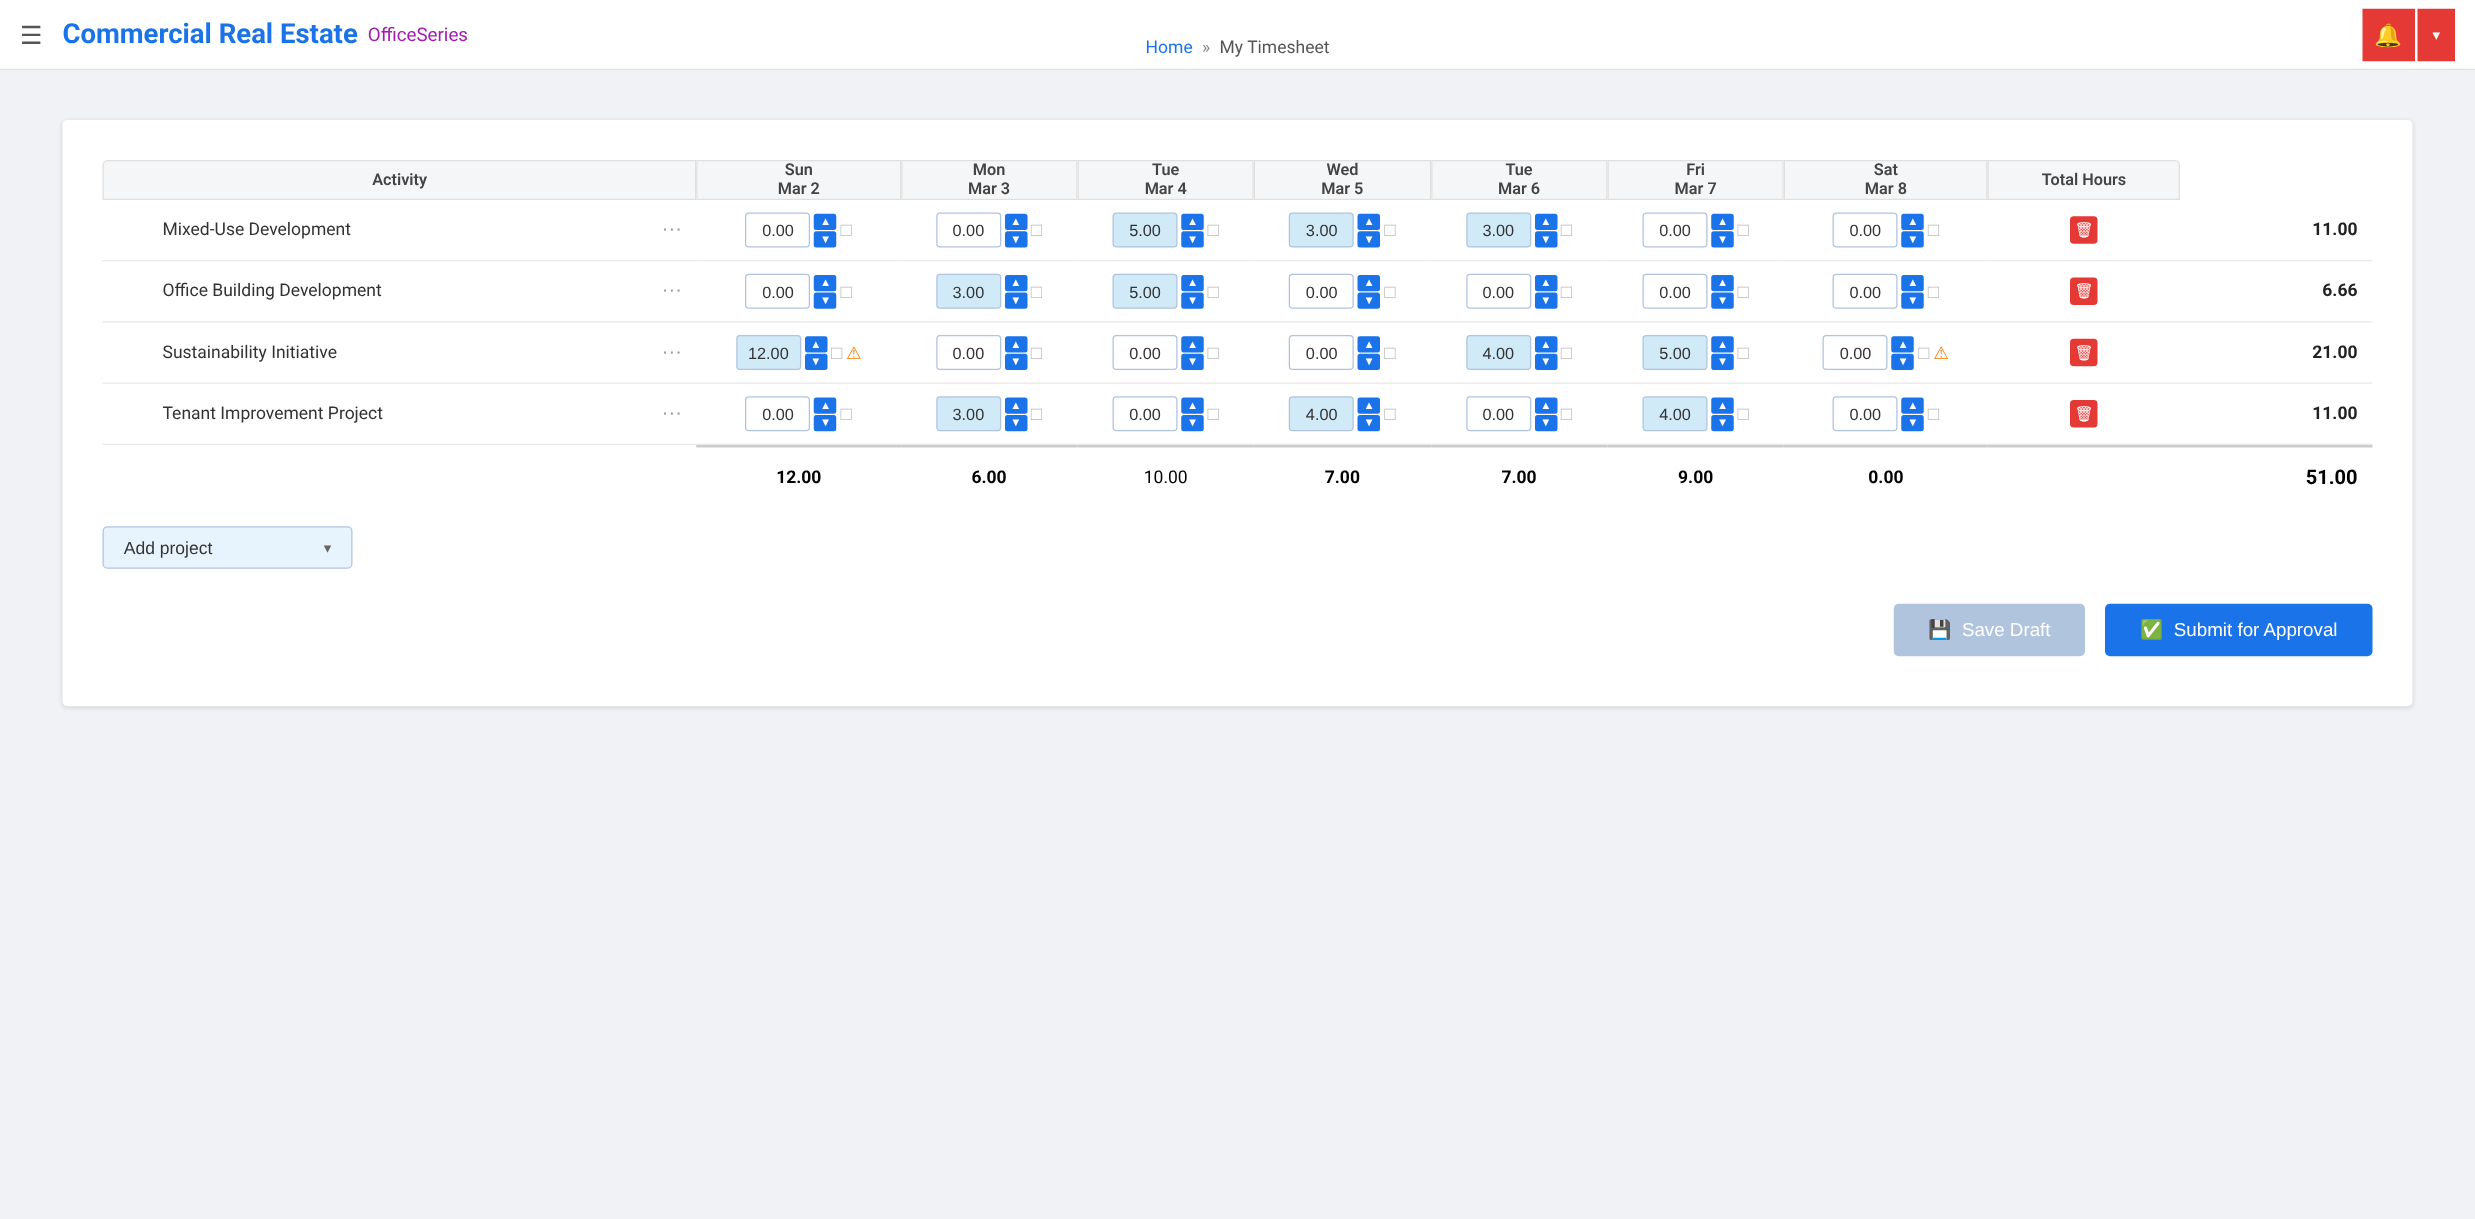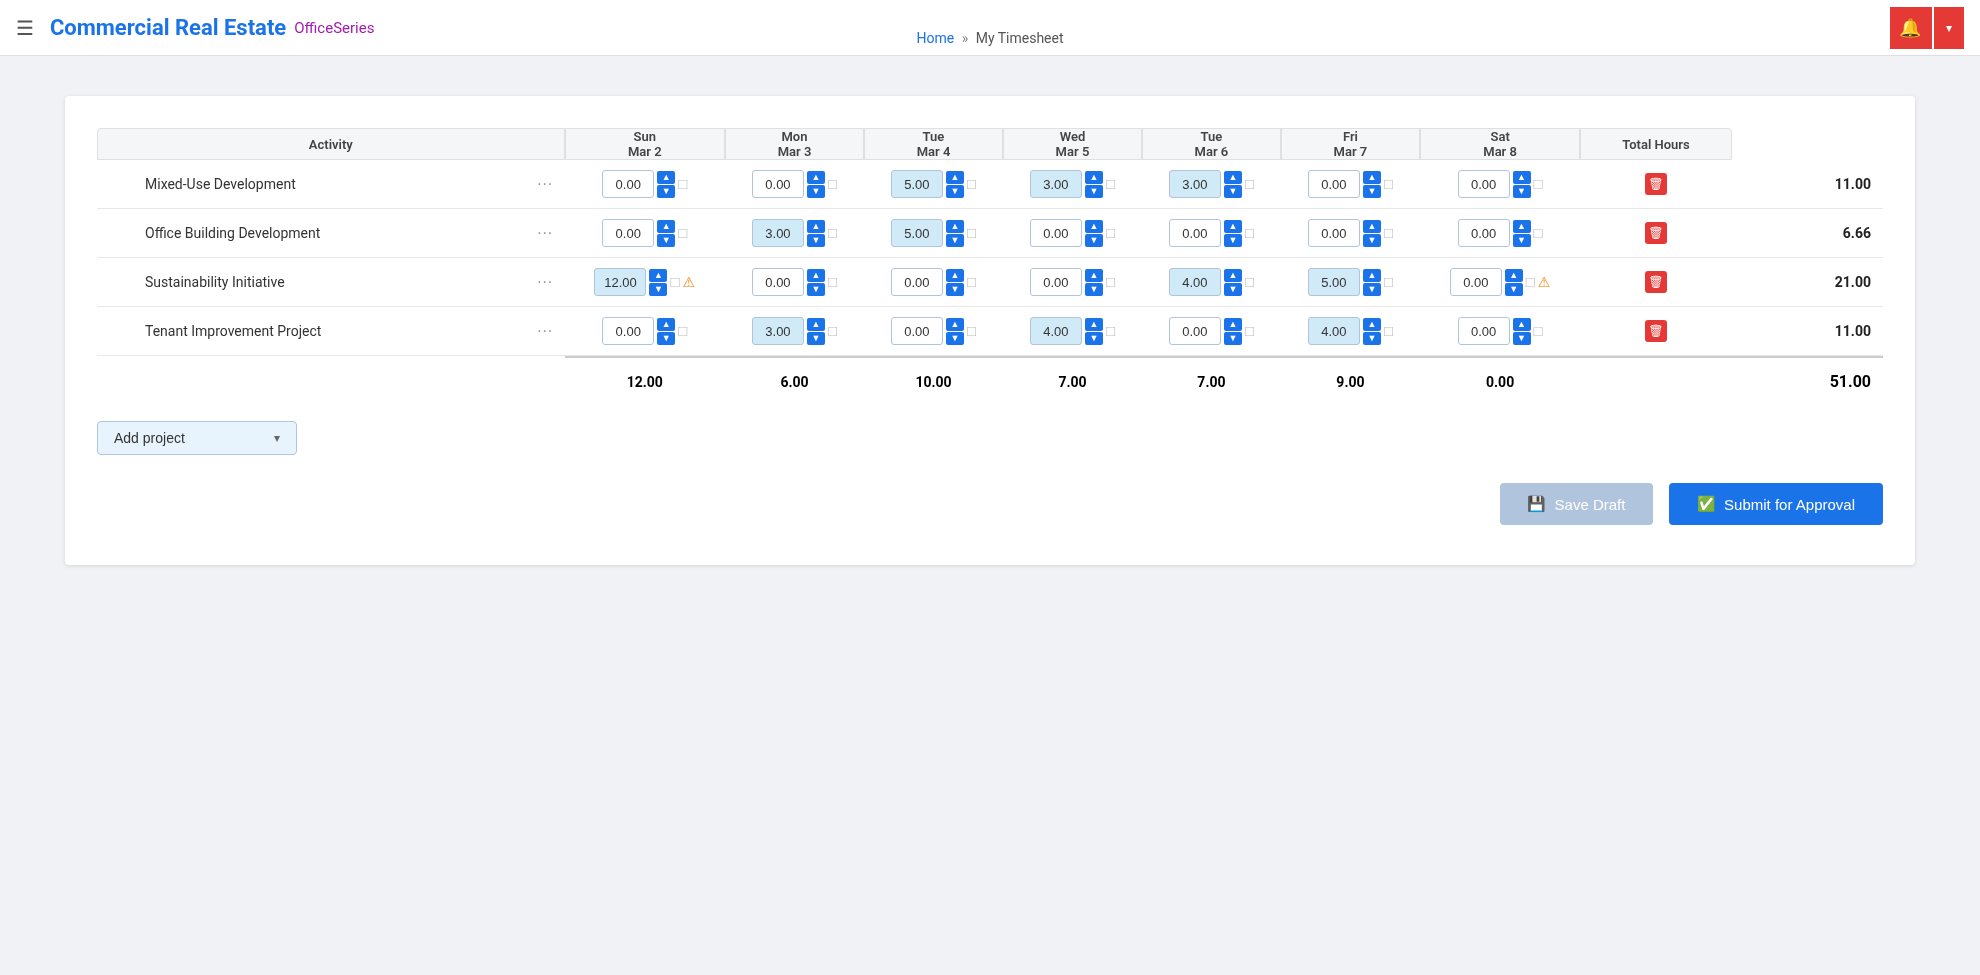--- a/index.html
+++ b/index.html
@@ -67,21 +67,21 @@
       height: 42px;
       display: flex;
       align-items: center;
       justify-content: center;
       cursor: pointer;
       font-size: 12px;
     }
 
     
     .page-content {
-      padding: 40px 65px;
+      padding: 40px 50px;
     }
     .card {
       background: #fff;
       border-radius: 4px;
       box-shadow: 0 1px 4px rgba(0,0,0,0.12);
       padding: 32px 32px 40px;
     }
 
     
     .ts-table {
@@ -695,21 +695,21 @@
     </td>
             <td style="text-align: center;"><button class="delete-btn">🗑</button></td>
             <td class="total-cell">11.00</td>
           </tr>
         </tbody>
       <tfoot id="ts-foot">
       <tr>
             <td class="footer-activity" style="padding: 14px 8px;"></td>
             <td class="footer-day" style="border-top: 2px solid rgb(204, 204, 204); padding: 14px 8px; text-align: center; font-weight: 700; font-size: 14px;">12.00</td>
             <td class="footer-day" style="border-top: 2px solid rgb(204, 204, 204); padding: 14px 8px; text-align: center; font-weight: 700; font-size: 14px;">6.00</td>
-            <td class="footer-day" style="border-top: 2px solid rgb(204, 204, 204); padding: 14px 8px; text-align: center; font-weight: 700; font-size: 14px;">10.00</td>
+            <td class="footer-day" style="border-top: 2px solid rgb(204, 204, 204); padding: 14px 8px; text-align: center; font-weight: 400; font-size: 14px;">10.00</td>
             <td class="footer-day" style="border-top: 2px solid rgb(204, 204, 204); padding: 14px 8px; text-align: center; font-weight: 700; font-size: 14px;">7.00</td>
             <td class="footer-day" style="border-top: 2px solid rgb(204, 204, 204); padding: 14px 8px; text-align: center; font-weight: 700; font-size: 14px;">7.00</td>
             <td class="footer-day" style="border-top: 2px solid rgb(204, 204, 204); padding: 14px 8px; text-align: center; font-weight: 700; font-size: 14px;">9.00</td>
             <td class="footer-day" style="border-top: 2px solid rgb(204, 204, 204); padding: 14px 8px; text-align: center; font-weight: 700; font-size: 14px;">0.00</td>
             <td style="border-top: 2px solid rgb(204, 204, 204);"></td>
             <td class="footer-total" style="border-top: 2px solid rgb(204, 204, 204); padding: 14px 12px 14px 8px; text-align: right; font-weight: 700; font-size: 16px;">51.00</td>
           </tr>
         </tfoot>
     </table>
 

